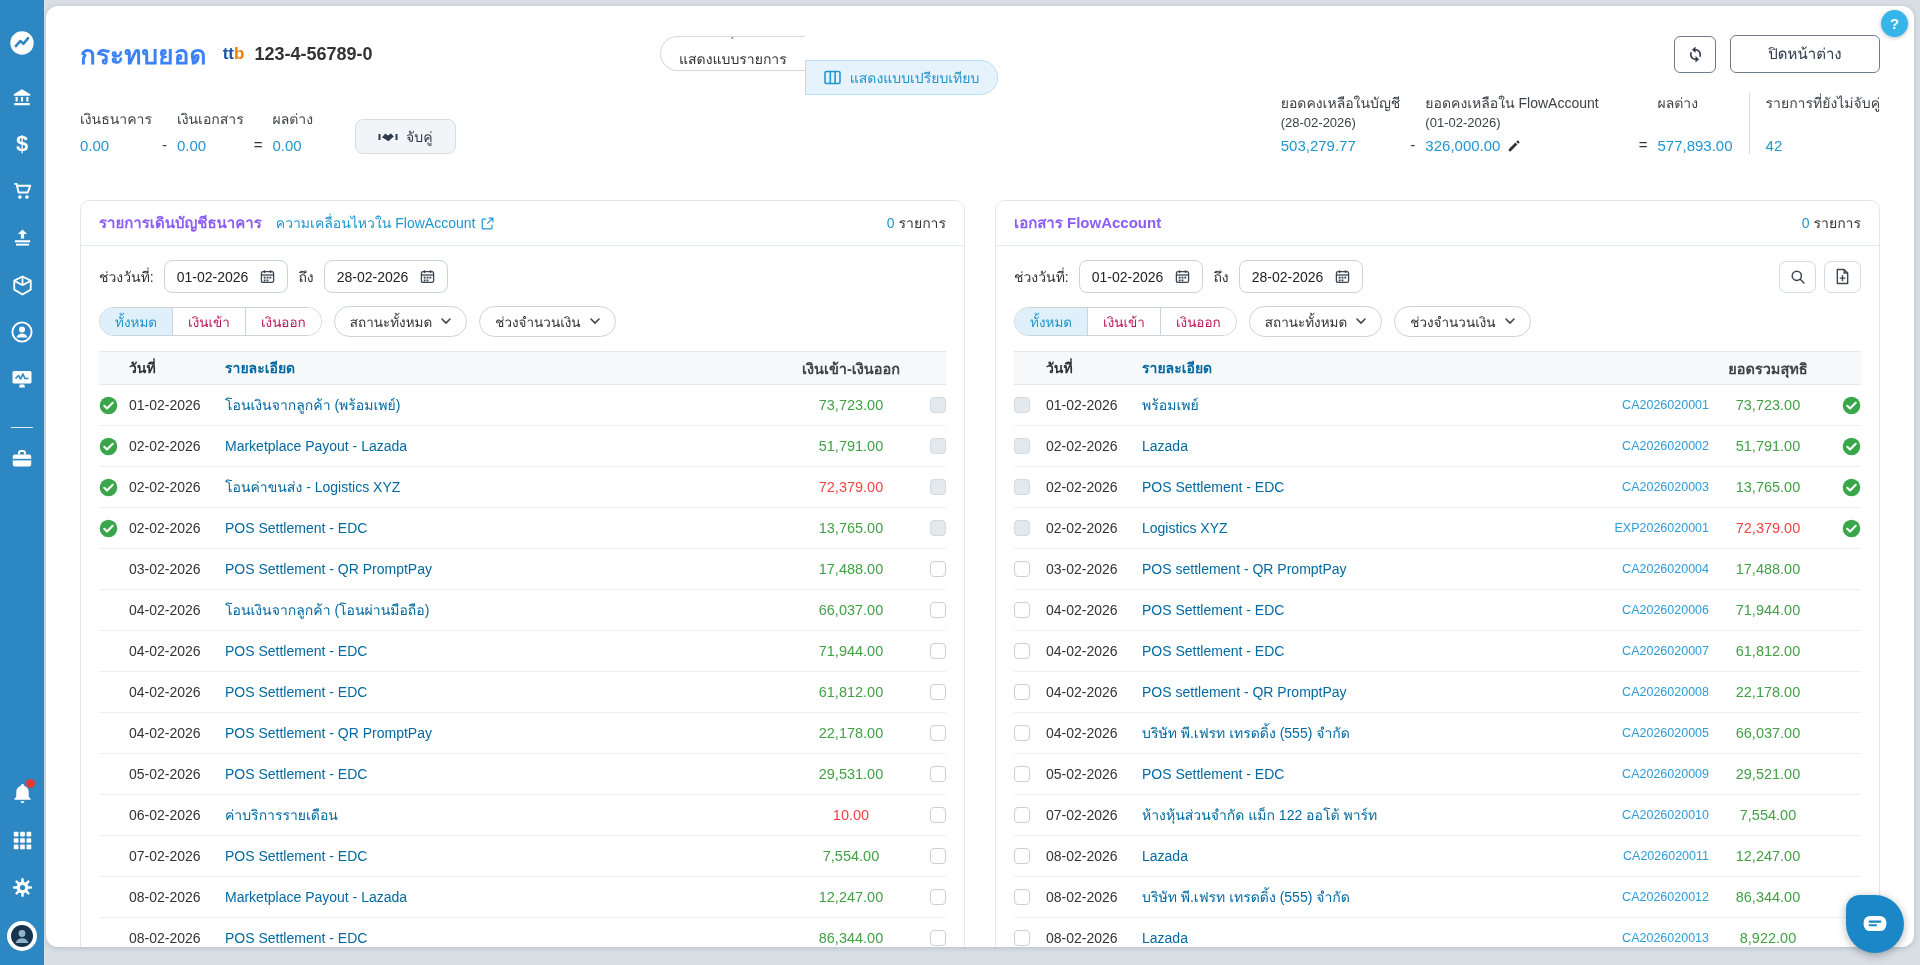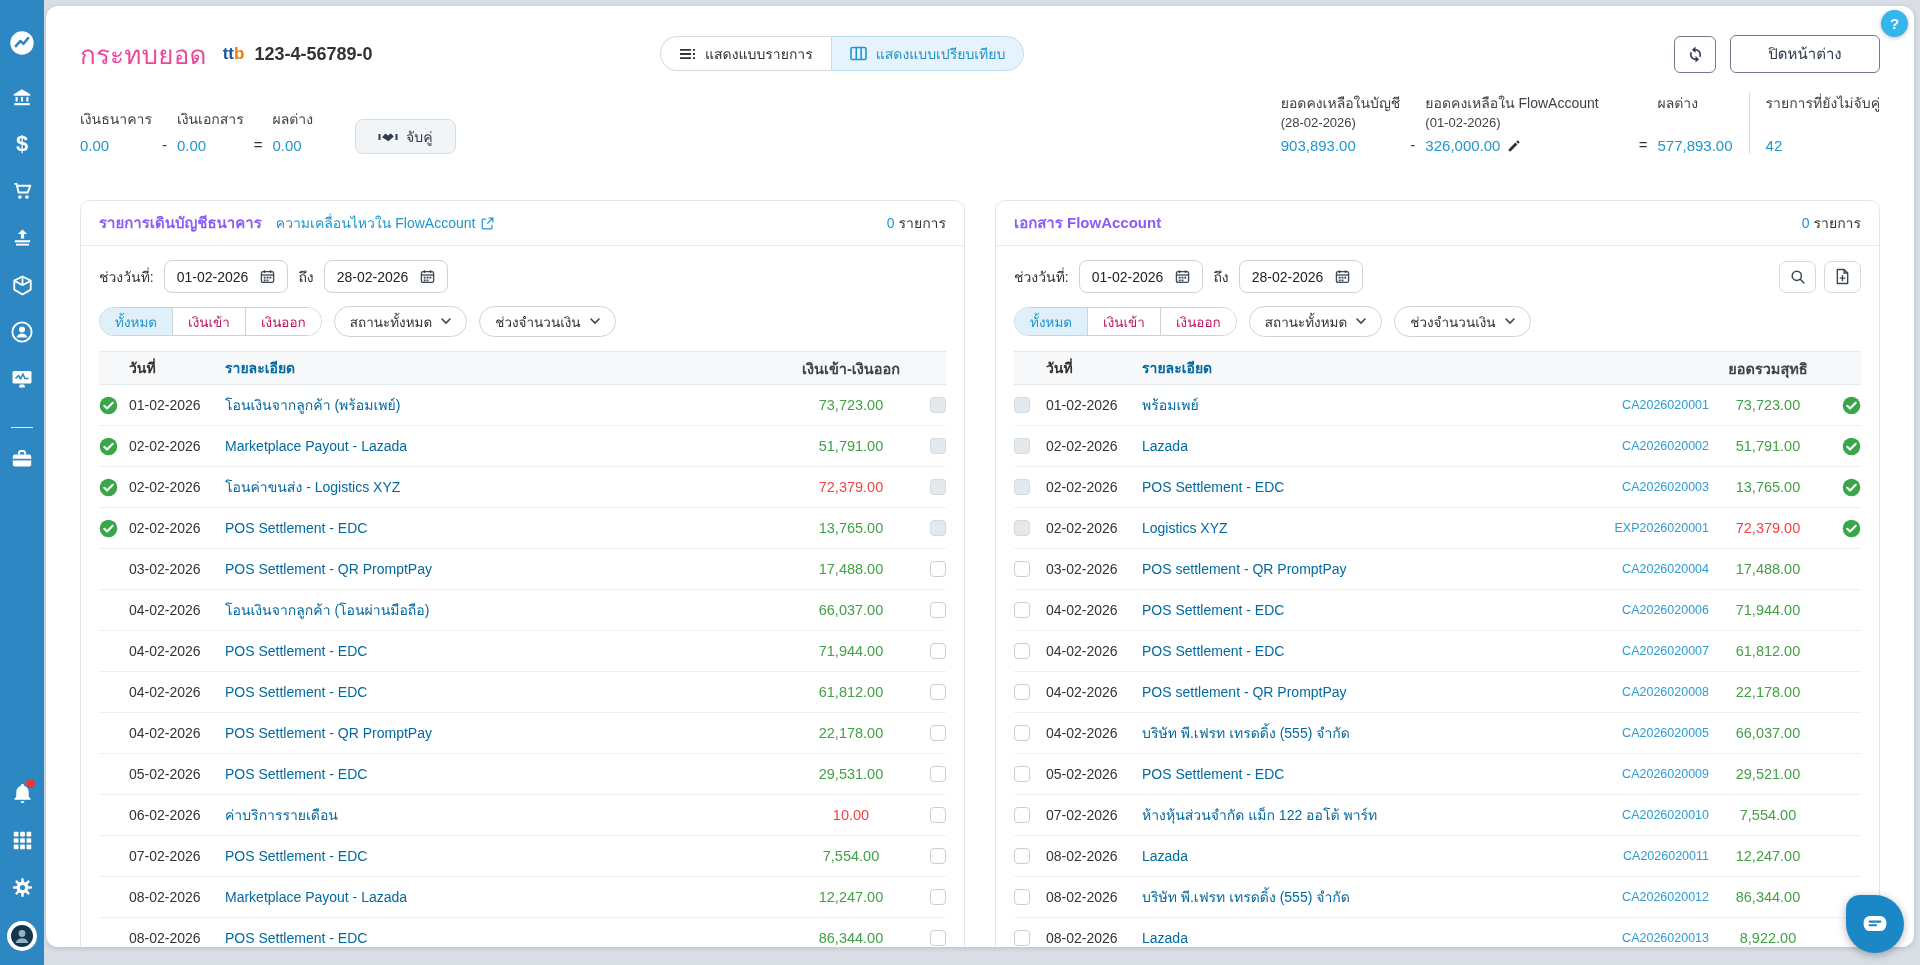--- a/index.html
+++ b/index.html
@@ -17,29 +17,29 @@
   .sb-dollar { font-size:22px; font-weight:700; color:#fff; }
   .bell-dot { position:absolute; top:-1px; right:0px; width:9px; height:9px; background:#e53935; border-radius:50%; }
   .sb-avatar { width:30px; height:30px; background:#fff; border-radius:50%; display:flex; align-items:center; justify-content:center; margin-bottom:4px; }
 
   
   .card { position:absolute; left:46px; top:6px; width:1868px; height:941px; background:#fff;
           border-radius:12px; box-shadow:0 1px 5px rgba(30,50,70,.18); overflow:hidden; }
 
   
   .hdr { position:relative; display:flex; align-items:center; padding:26px 34px 0 34px; height:70px; }
-  .page-title { font-size:26px; font-weight:400; color:#ec4899; letter-spacing:.2px; }
+  .page-title { font-size:26px; font-weight:700; color:#3b82f6; letter-spacing:.2px; }
   .ttb-logo { margin-left:16px; font-size:17px; font-weight:800; display:flex; align-items:baseline; cursor:default; }
   .ttb-t { color:#1959a8; } .ttb-b { color:#f07d00; }
   .acct { margin-left:10px; font-size:18px; font-weight:700; color:#333; }
   .toggle { position:absolute; left:614px; top:30px; display:flex; }
   .tg-btn { height:35px; padding:0 18px; font-size:14px; display:flex; align-items:center; gap:9px;
             border:1px solid #d3dae0; background:#fff; color:#333; cursor:pointer; }
-  .tg-btn:first-child { border-radius:18px 0 0 18px; border-right:none; }
-  .tg-btn:last-child  { border-radius:0 18px 18px 0; }
+  .tg-btn:first-child { border-radius:18px 0 0 18px; border-right:none;flex-direction:column; }
+  .tg-btn:last-child  { border-radius:0 18px 18px 0;margin-top:24px; }
   .tg-btn.active { background:#e7f3fc; color:#2196cd; border-color:#bcdef4; }
   .hdr-right { margin-left:auto; display:flex; align-items:center; gap:14px; }
   .icon-btn { width:42px; height:37px; border:1px solid #707c8b; border-radius:6px; background:#fff;
               display:flex; align-items:center; justify-content:center; cursor:pointer; }
   .close-btn { height:38px; min-width:150px; padding:0 26px; border:1px solid #707c8b; border-radius:6px;
                background:#fff; font-size:15px; color:#2f3b4c; cursor:pointer; }
   .help-fab { position:fixed; right:12px; top:10px; width:27px; height:27px; border-radius:50%;
               background:#35b5ea; color:#fff; font-weight:700; font-size:15px; display:flex;
               align-items:center; justify-content:center; box-shadow:0 1px 4px rgba(0,0,0,.25); cursor:pointer; z-index:30; }
 
@@ -265,21 +265,21 @@
           <path d="M0.5 4h2v6h-2zM17.5 4h2v6h-2z" fill="#2f3b4c"></path>
           <path d="M4 7.2l3.4-3.6 2.4 2 3.2-2.2 2.8 3.2-5.4 4.6z" fill="#2f3b4c"></path>
         </svg>
       <span>จับคู่</span>
     </button>
 
     <div class="summary-right">
       <div class="stat">
         <span class="stat-label">ยอดคงเหลือในบัญชี</span>
         <span class="stat-sub">(28-02-2026)</span>
-        <span class="stat-value">903,893.00</span>
+        <span class="stat-value">503,279.77</span>
       </div>
       <span class="op" style="align-self:flex-end">-</span>
       <div class="stat">
         <span class="stat-label">ยอดคงเหลือใน FlowAccount</span>
         <span class="stat-sub">(01-02-2026)</span>
         <span class="stat-value">
             <span>326,000.00</span>
           <svg width="14" height="14" viewBox="0 0 16 16" style="cursor:pointer">
               <path d="M2 11.7V14h2.3l7.6-7.6-2.3-2.3zM10.5 3.2l2.3 2.3 1.3-1.3c.3-.3.3-.8 0-1.1l-1.2-1.2c-.3-.3-.8-.3-1.1 0z" fill="#333"></path>
             </svg>

